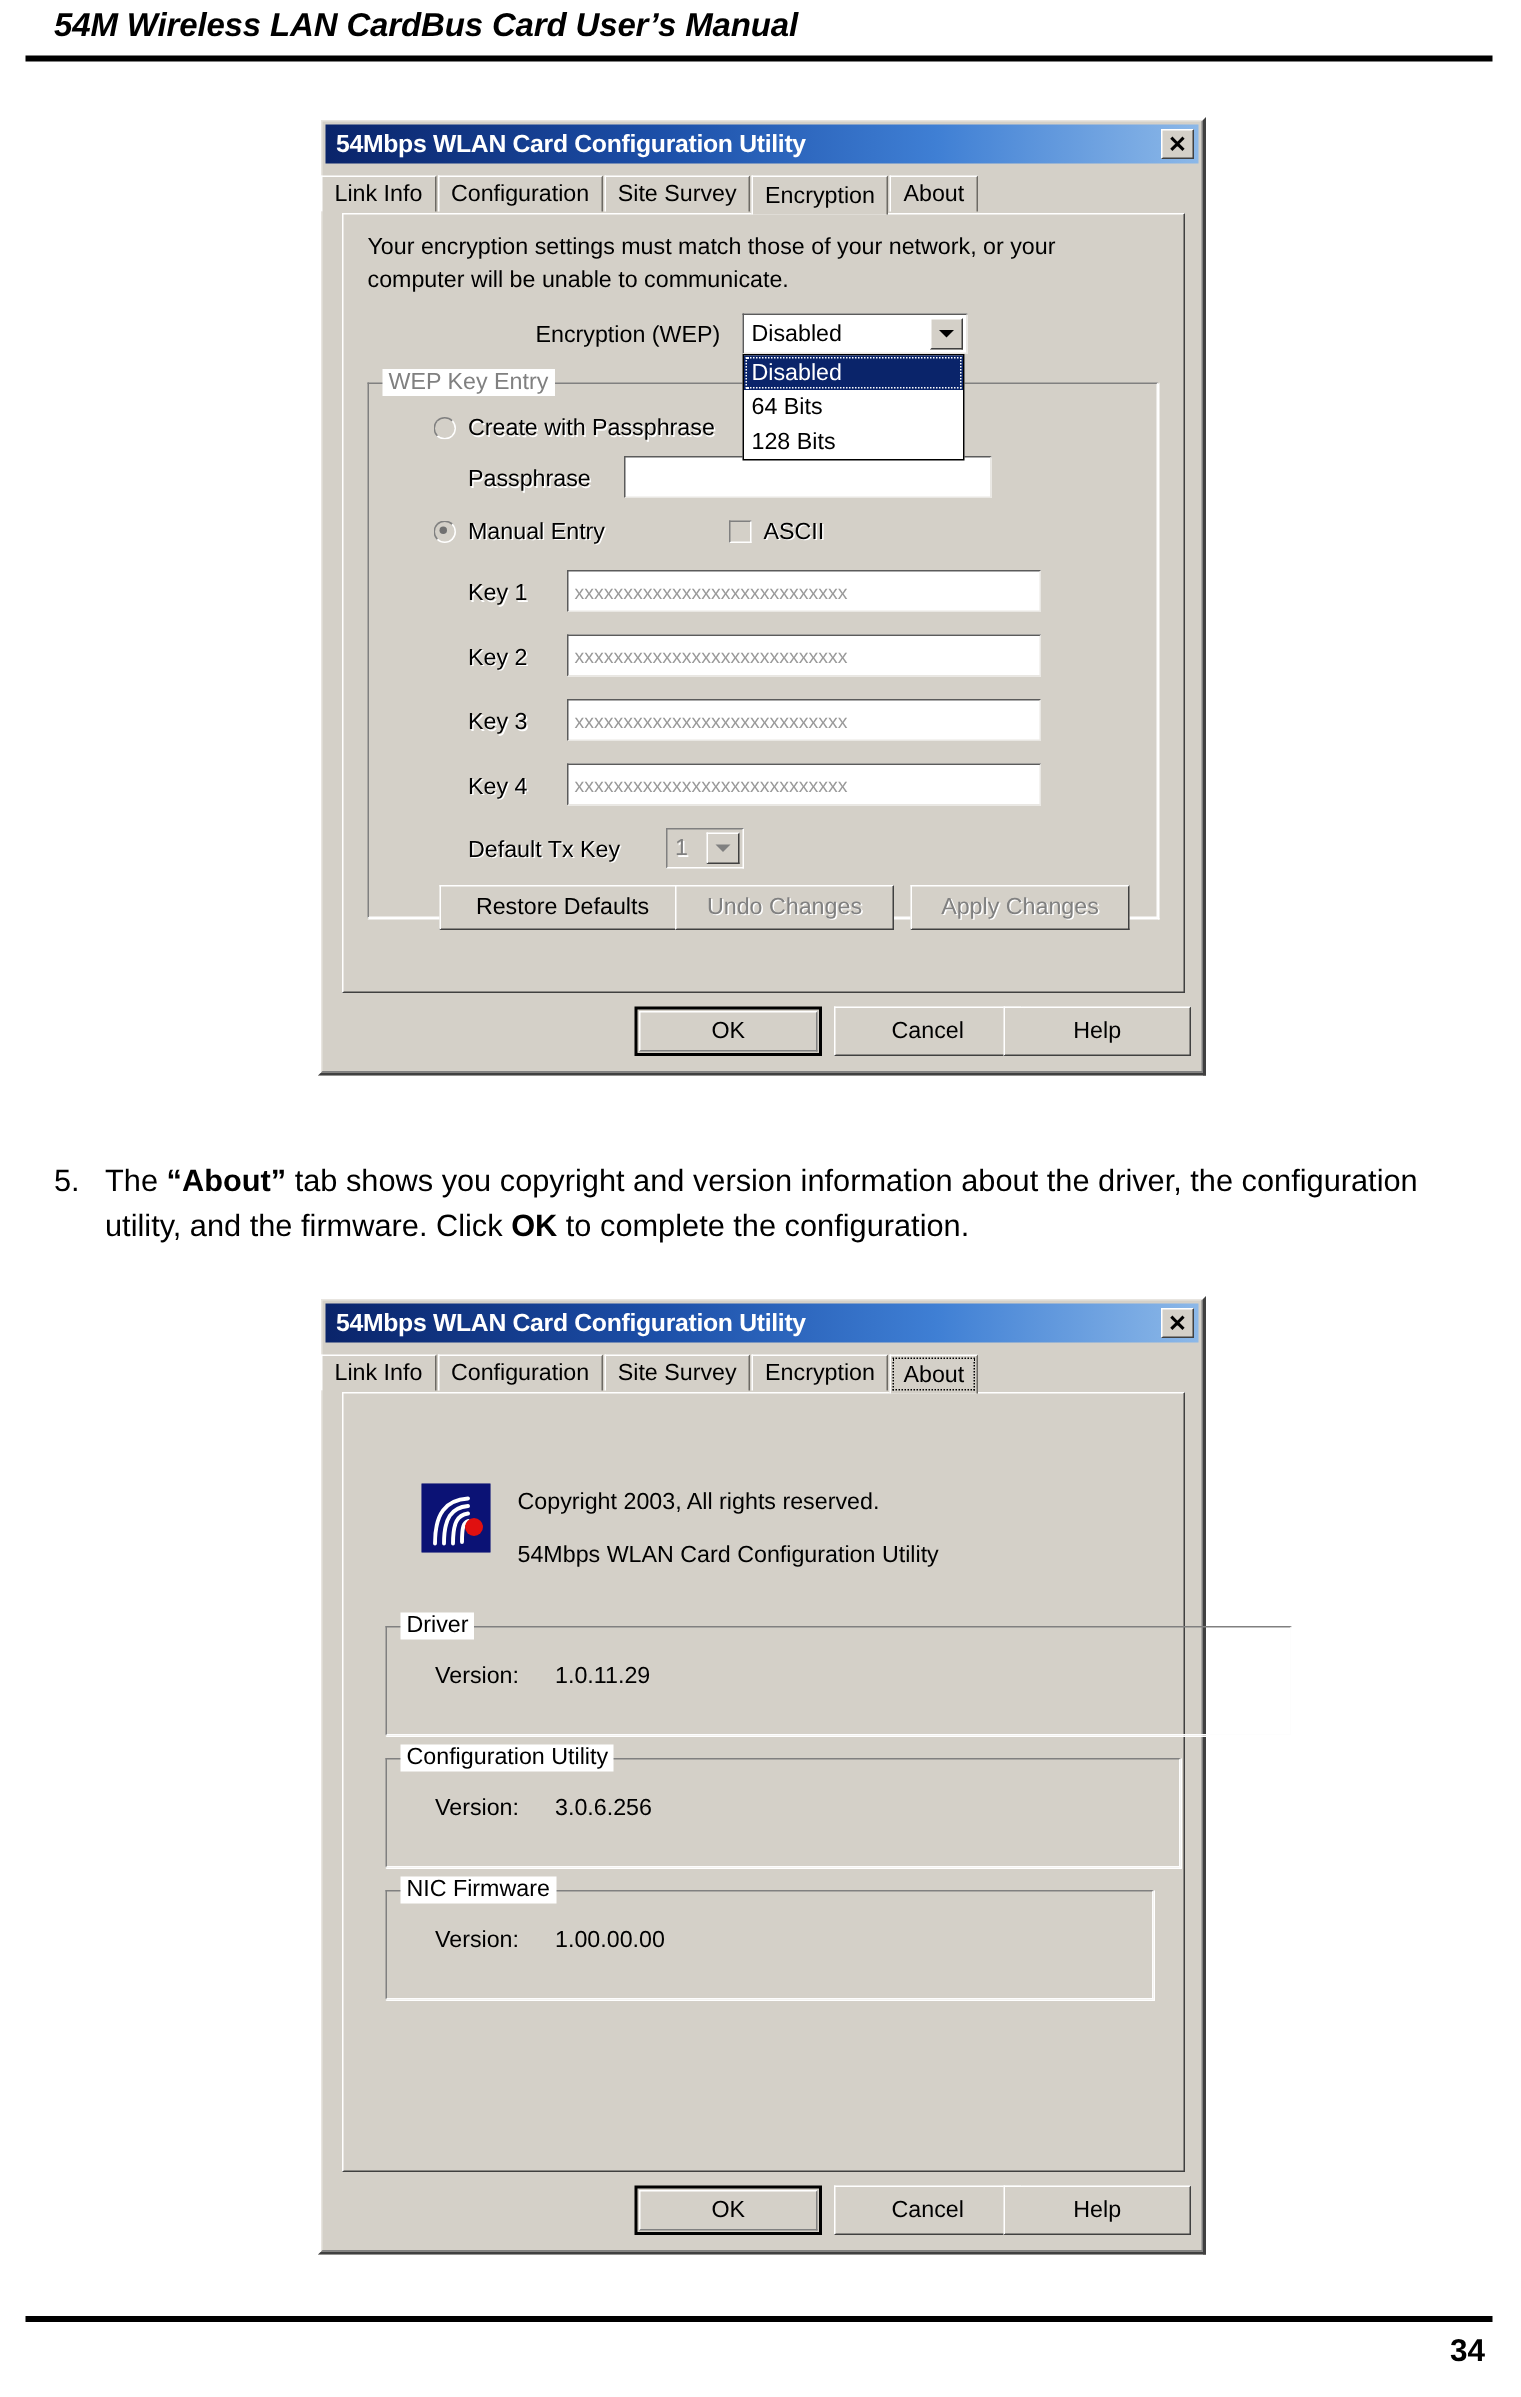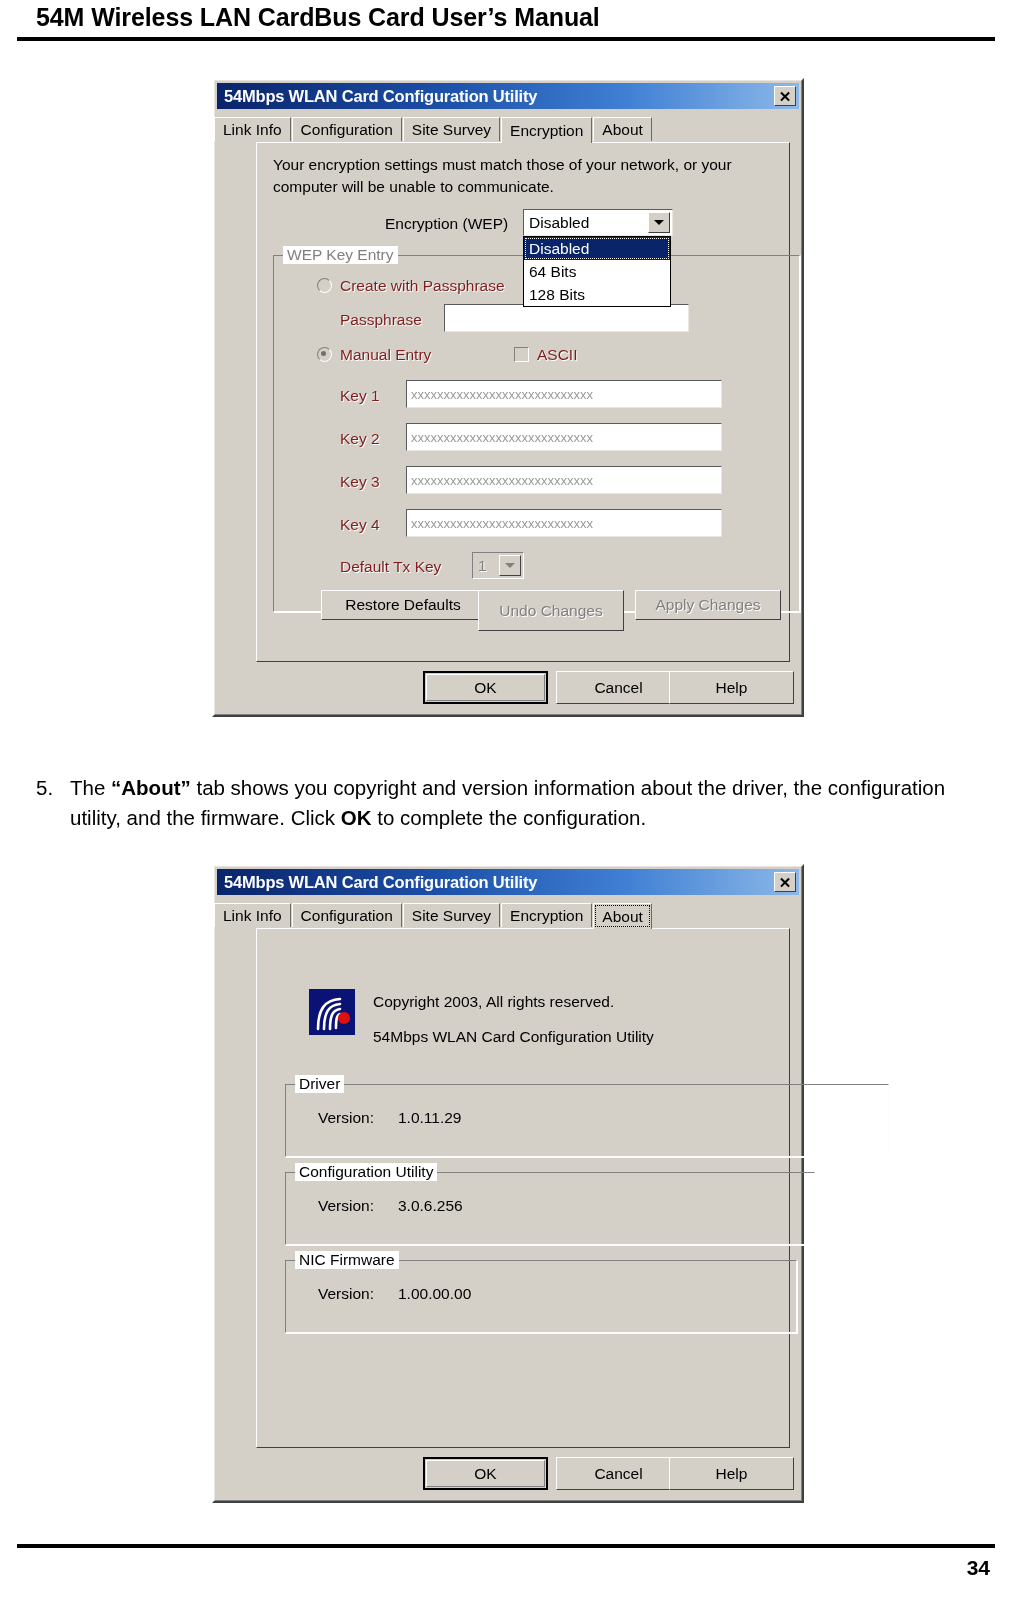--- a/index.html
+++ b/index.html
@@ -19,25 +19,26 @@
 
   
   .page-header {
     position: absolute;
     left: 36px;
     top: 2px;
     width: 942px;
     height: 40px;
   }
   .page-header-title {
-    font-size: 25px;
+    font-size: 22px;
     font-weight: bold;
     letter-spacing: -0.1px;
     line-height: 30px;
     white-space: nowrap;
+    font-style: italic;
   }
   .header-rule {
     position: absolute;
     left: 17px;
     top: 37px;
     width: 978px;
     height: 4px;
     background: #000000;
   }
   .footer-rule {
@@ -180,26 +181,25 @@
     left: 14px;
     top: 62px;
     right: 12px;
     background: #d4d0c8;
     border-top: 1.5px solid #ffffff;
     border-left: 1.5px solid #ffffff;
     border-right: 1.5px solid #404040;
     border-bottom: 1.5px solid #404040;
     box-sizing: border-box;
     z-index: 2;
-    margin-left: 28px;
   }
 
   
   .lbl { position: absolute; white-space: nowrap; }
-  .lbl.disabled { color: #7f1d1d; text-shadow: 1px 1px 0 #ffffff; }
+  .lbl.disabled { color: #000000; text-shadow: 1px 1px 0 #ffffff; }
 
   .groupbox {
     position: absolute;
     border: 1.5px solid #808080;
     border-right-color: #fdfdfd;
     border-bottom-color: #fdfdfd;
     box-sizing: border-box;
   }
   .groupbox > .gb-inner {
     position: absolute;
@@ -458,21 +458,21 @@
 
       <div class="lbl disabled" style="left:66px; top:302px;">Default Tx Key</div>
       <div class="combo disabled" style="left:198px; top:296px; width:52px; height:27px;">
         <span class="combo-text">1</span>
         <span class="combo-arrow">
             <i class="arrow-down disabled"></i>
           </span>
       </div>
 
       <div class="btn" style="left:47px; top:334px; width:164px; height:30px;">Restore Defaults</div>
-      <div class="btn disabled" style="left:204px; top:334px; width:146px; height:41px;">Undo Changes</div>
+      <div class="btn disabled" style="left:204px; top:334px; width:146px; height:30px;">Undo Changes</div>
       <div class="btn disabled" style="left:361px; top:334px; width:146px; height:30px;">Apply Changes</div>
     </div>
   </div>
 
   <div class="btn default-btn" style="left:209px; top:591px; width:125px; height:33px;">
     <span class="btn-face"></span>
     <span>OK</span>
   </div>
   <div class="btn" style="left:342px; top:591px; width:125px; height:33px;">Cancel</div>
   <div class="btn" style="left:455px; top:591px; width:125px; height:33px;">Help</div>

